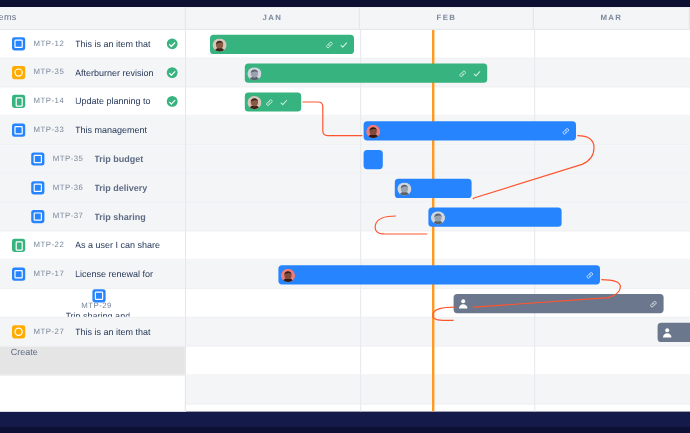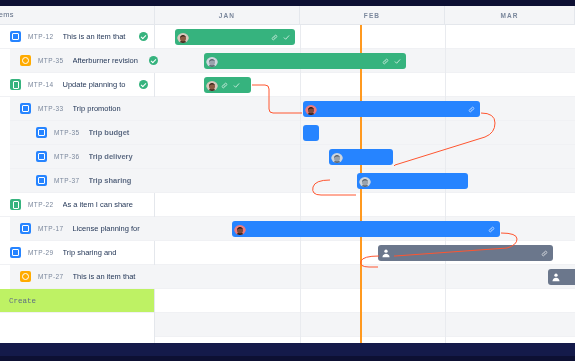--- a/index.html
+++ b/index.html
@@ -77,21 +77,21 @@
     background: #ffffff;
     border-right: 1px solid #e4e7ec;
     z-index: 4;
   }
   .row-item {
     position: absolute; left: 0;
     width: 154px; height: 24px;
     display: flex; align-items: center;
     border-bottom: 1px solid #f0f1f4;
   }
-  .row-item.alt { background: #f4f5f7; margin-left: 10px; }
+  .row-item.alt { background: #f4f5f7; }
   .row-item.plain { background: #ffffff; }
 
   .itype {
     width: 11px; height: 11px;
     border-radius: 2px;
     flex: 0 0 auto;
     position: relative;
     display: flex; align-items: center; justify-content: center;
   }
   .itype::after {
@@ -149,24 +149,23 @@
     left: 2px; top: 3.2px;
     width: 4px; height: 2px;
     border-left: 1.2px solid #fff;
     border-bottom: 1.2px solid #fff;
     transform: rotate(-45deg);
   }
 
   .create-row {
     position: absolute; left: 0;
     width: 154px; height: 24px;
-    display: flex; align-items: center;
-    background: #bef264;
+    display: flex; 
+    background: #e5e5e5;
     border-bottom: 1px solid #f0f1f4;
-    font-family: Liberation Mono, monospace;
   }
   .create-label {
     font-size: 7.5px; color: #5e6c84;
     margin-left: 9px;
   }
 
   
   .timeline {
     position: absolute; left: 155px; top: 0;
     width: 420px; height: 318px;
@@ -272,48 +271,48 @@
           </div>
           <div class="row-item plain" style="top: 48px;">
             <span class="itype story" style="margin-left: 10px;"></span>
             <span class="key">MTP-14</span>
             <span class="summary">Update planning to</span>
             <span class="status-dot"></span>
           </div>
           <div class="row-item alt" style="top: 72px;">
             <span class="itype task" style="margin-left: 10px;"></span>
             <span class="key">MTP-33</span>
-            <span class="summary">Trip promotion</span>
+            <span class="summary">This management</span>
           </div>
           <div class="row-item alt" style="top: 96px;">
             <span class="itype subtask" style="margin-left: 26px;"></span>
             <span class="key">MTP-35</span>
             <span class="summary muted">Trip budget</span>
           </div>
           <div class="row-item alt" style="top: 120px;">
             <span class="itype subtask" style="margin-left: 26px;"></span>
             <span class="key">MTP-36</span>
             <span class="summary muted">Trip delivery</span>
           </div>
           <div class="row-item alt" style="top: 144px;">
             <span class="itype subtask" style="margin-left: 26px;"></span>
             <span class="key">MTP-37</span>
             <span class="summary muted">Trip sharing</span>
           </div>
           <div class="row-item plain" style="top: 168px;">
             <span class="itype story" style="margin-left: 10px;"></span>
             <span class="key">MTP-22</span>
-            <span class="summary">As a item I can share</span>
+            <span class="summary">As a user I can share</span>
           </div>
           <div class="row-item alt" style="top: 192px;">
             <span class="itype task" style="margin-left: 10px;"></span>
             <span class="key">MTP-17</span>
-            <span class="summary">License planning for</span>
-          </div>
-          <div class="row-item plain" style="top: 216px;">
+            <span class="summary">License renewal for</span>
+          </div>
+          <div class="row-item plain" style="top: 216px; flex-direction: column;">
             <span class="itype task" style="margin-left: 10px;"></span>
             <span class="key">MTP-29</span>
             <span class="summary">Trip sharing and</span>
           </div>
           <div class="row-item alt" style="top: 240px;">
             <span class="itype bug" style="margin-left: 10px;"></span>
             <span class="key">MTP-27</span>
             <span class="summary">This is an item that</span>
           </div>
         </div>

